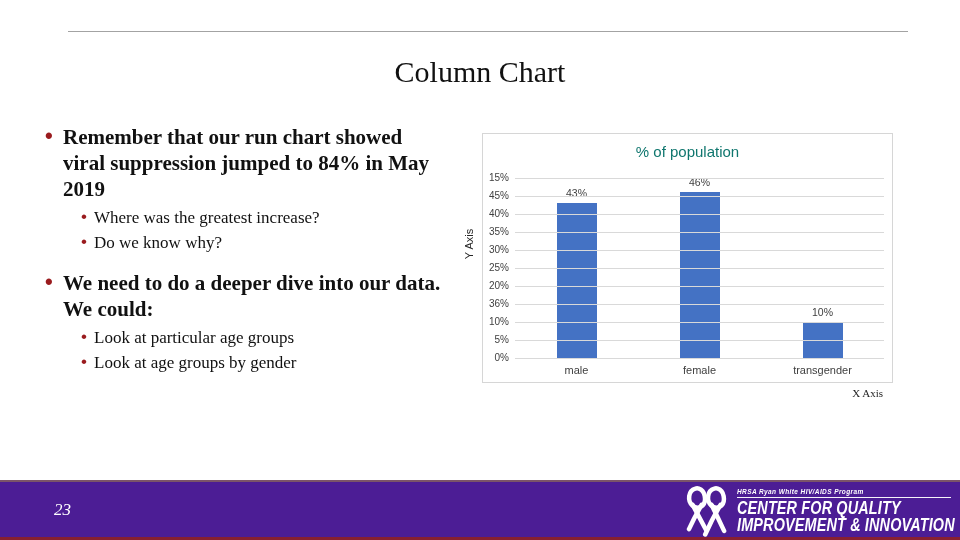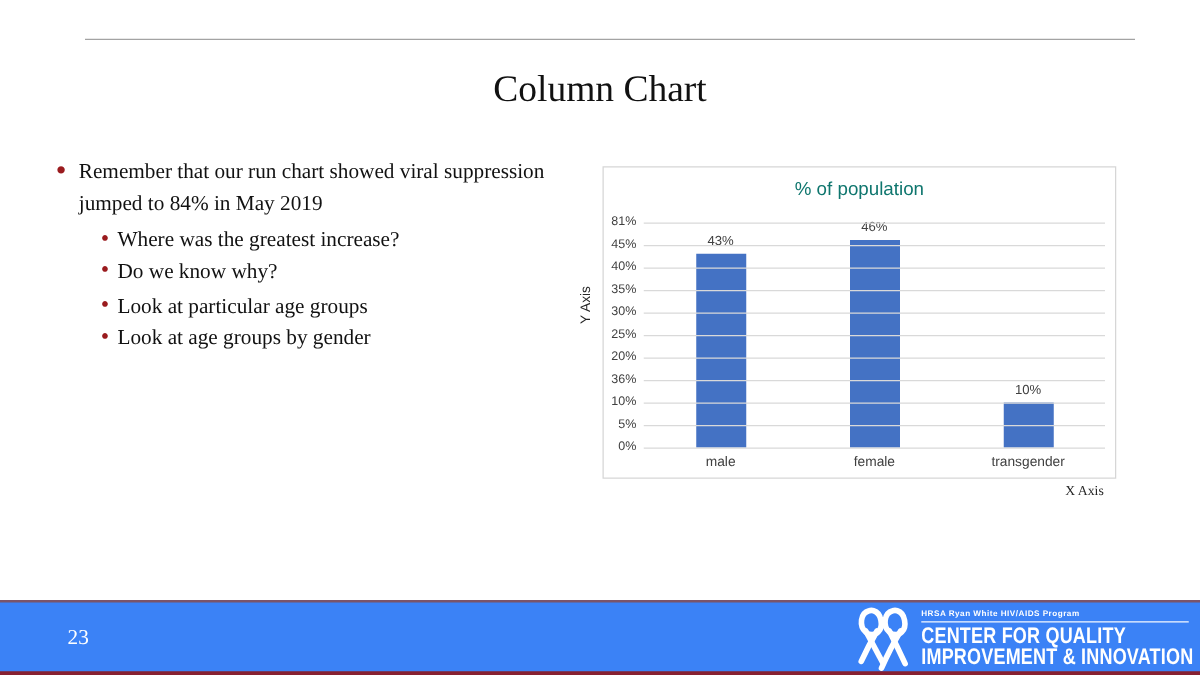--- a/index.html
+++ b/index.html
@@ -17,21 +17,21 @@
   }
   .slide-title {
     position:absolute; left:0; top:55px; width:960px;
     text-align:center; font-size:30px; color:#111;
   }
   
   .text-block { position:absolute; left:44px; top:124px; width:398px; color:#111; }
   ul { list-style:none; }
   li.l1 {
     position:relative; padding-left:19px;
-    font-size:17px; line-height:26px;
+    font-size:21px; line-height:26px;font-weight:bold;
   }
   li.l1::before {
     content:"•"; position:absolute; left:1px; top:-1px;
     color:#9a1b1e; font-size:22px; font-family:"Liberation Sans",sans-serif;
   }
   ul.l2 { margin-left:37px; margin-top:3px; }
   li.l2 {
     position:relative; padding-left:13px;
     font-size:17px; line-height:25px;
   }
@@ -119,20 +119,21 @@
 
 <div class="slide-title">Column Chart</div>
 
 <div class="text-block">
   <ul>
     <li class="l1">Remember that our run chart showed viral suppression jumped to 84% in May 2019</li>
     <ul class="l2">
       <li class="l2">Where was the greatest increase?</li>
       <li class="l2">Do we know why?</li>
     </ul>
+    <li class="l1 second">We need to do a deeper dive into our data. We could:</li>
     <ul class="l2">
       <li class="l2">Look at particular age groups</li>
       <li class="l2">Look at age groups by gender</li>
     </ul>
   </ul>
 </div>
 
 <div class="chart-box">
   <div class="chart-title" style="color: #0f766e;">% of population</div>
   <div class="plot">
@@ -170,26 +171,26 @@
 <div class="ytick" style="top: 218px;">0%</div>
     <div class="ytick" style="top: 200px;">5%</div>
     <div class="ytick" style="top: 182px;">10%</div>
     <div class="ytick" style="top: 164px;">36%</div>
     <div class="ytick" style="top: 146px;">20%</div>
     <div class="ytick" style="top: 128px;">25%</div>
     <div class="ytick" style="top: 110px;">30%</div>
     <div class="ytick" style="top: 92px;">35%</div>
     <div class="ytick" style="top: 74px;">40%</div>
     <div class="ytick" style="top: 56px;">45%</div>
-    <div class="ytick" style="top: 38px;">81%</div>
+    <div class="ytick" style="top: 38px;">15%</div>
   </div>
 <div class="y-axis-label">Y Axis</div>
 <div class="x-axis-label">X Axis</div>
 
-<div class="banner" style="background: #3b82f6;">
+<div class="banner" style="background: #4c1d95; font-style: italic;">
   <div class="page-number">23</div>
   <div class="logo-group">
     <svg class="ribbon-logo" width="54" height="54" viewBox="0 0 60 60">
       <g fill="none" stroke="#ffffff" stroke-width="5" stroke-linecap="round">
         <path d="M17 4 C9 6 8 18 14 23 C17 26 22 26 25 23 C30 18 28 6 21 4 C20 3.7 18 3.7 17 4 Z"></path>
         <path d="M14 22 Q21 35 29 50"></path>
         <path d="M24 22 Q16 36 10 49"></path>
         <path d="M38 4 C30 6 29 18 35 23 C38 26 43 26 46 23 C51 18 49 6 42 4 C41 3.7 39 3.7 38 4 Z"></path>
         <path d="M35 22 Q42 36 49 51"></path>
         <path d="M45 22 Q36 37 28 55"></path>

